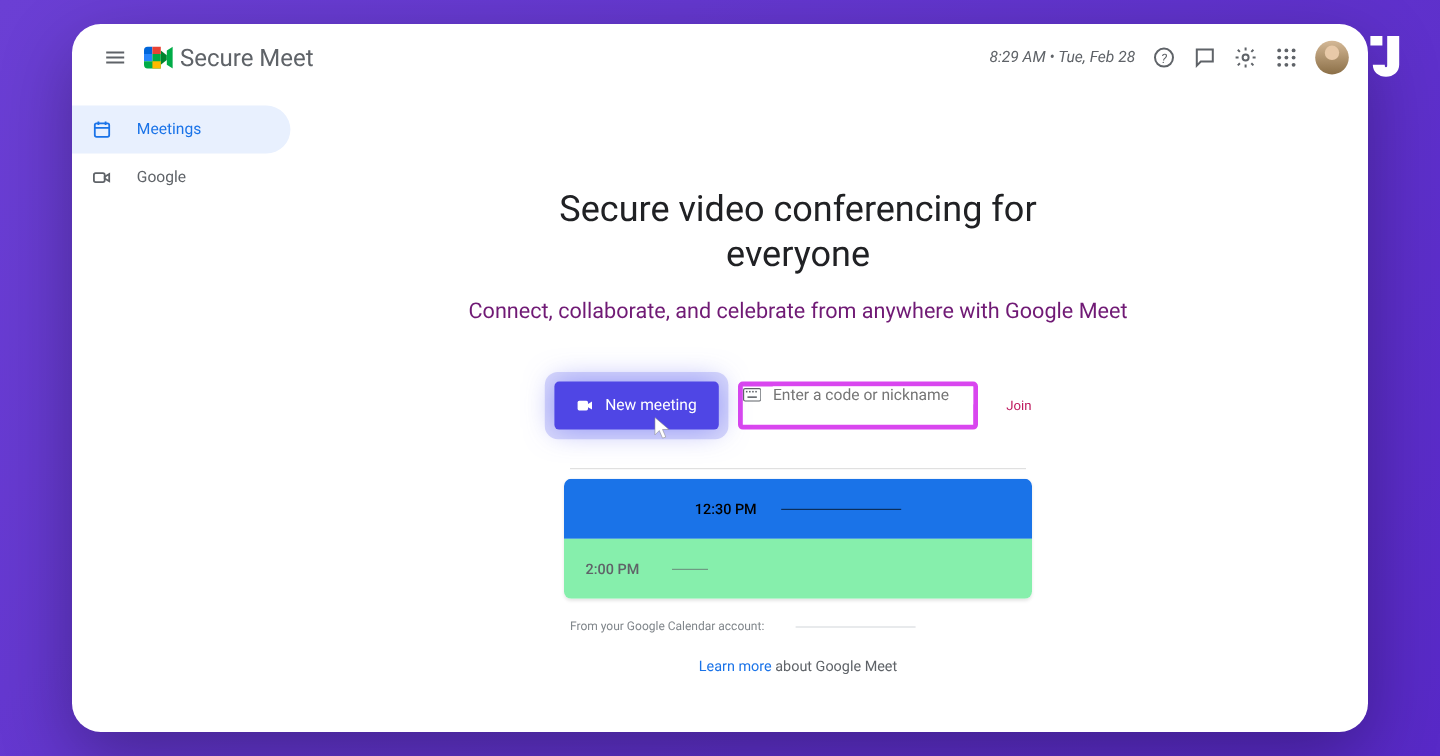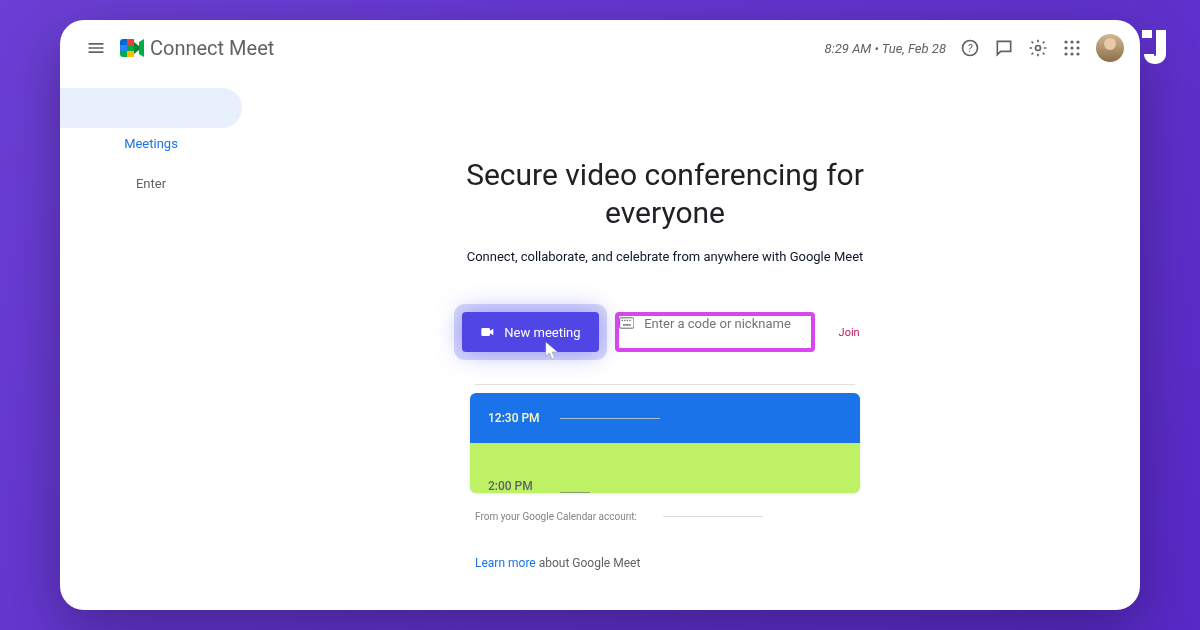--- a/index.html
+++ b/index.html
@@ -12,43 +12,43 @@
 .logo-icon { width: 24px; height: 20px; position: relative; }
 .app-title { font-size: 20px; color: #5f6368; font-weight: 400; }
 .header-right { margin-left: auto; display: flex; align-items: center; gap: 14px; font-style: italic; }
 .time-date { font-size: 13px; color: #5f6368; }
 .header-icon { width: 20px; height: 20px; color: #5f6368; cursor: pointer; display: flex; align-items: center; justify-content: center; }
 .apps-grid { width: 18px; height: 18px; }
 .avatar { width: 28px; height: 28px; border-radius: 50%; background: linear-gradient(180deg, #d4b896 0%, #8b6f47 100%); cursor: pointer; position: relative; overflow: hidden; }
 .avatar::after { content:''; position:absolute; top:4px; left:8px; width:12px; height:12px; border-radius:50%; background:#e8c9a8; }
 .body-area { display: flex; height: calc(100% - 56px); }
 .sidebar { width: 190px; padding-top: 12px; }
-.sidebar-item { height: 40px; display: flex; align-items: center; padding: 16px 16px; gap: 32px; cursor: pointer; font-size: 13px; color: #5f6368; border-radius: 0 20px 20px 0; margin-right: 8px; flex-direction: column; }
+.sidebar-item { height: 40px; display: flex; align-items: center; padding: 16px 16px; gap: 20px; cursor: pointer; font-size: 13px; color: #5f6368; border-radius: 0 20px 20px 0; margin-right: 8px; }
 .sidebar-item.active { background: #e8f0fe; color: #1a73e8; }
 .sidebar-item svg { width: 18px; height: 18px; }
 .main { flex: 1; padding: 40px 60px 0 0; display: flex; flex-direction: column; align-items: center; }
 .headline { font-size: 30px; color: #202124; text-align: center; font-weight: 400; line-height: 1.25; max-width: 520px; margin-top: 40px; }
-.subtext { font-size: 13px; color: #0f172a; margin-top: 18px; text-align: center; }
+.subtext { font-size: 18px; color: #701a75; margin-top: 18px; text-align: center; }
 .action-row { display: flex; align-items: center; gap: 16px; margin-top: 48px; }
 .new-meeting-btn { background: #4f46e5; color: #fff; border: none; height: 40px; padding: 0 18px; border-radius: 4px; font-size: 13px; display: flex; align-items: center; gap: 8px; cursor: pointer; position: relative; box-shadow: 0 0 0 8px rgba(99,102,241,0.25), 0 0 24px rgba(99,102,241,0.6); }
 .code-input-wrap { height: 40px; border: 4px solid #d946ef; border-radius: 4px; display: flex; align-items: flex-start; padding: 0 0; gap: 10px; width: 200px; }
 .code-input-wrap svg { width: 18px; height: 14px; color: #5f6368; }
 .code-input { border: none; outline: none; font-size: 13px; color: #5f6368; width: 100%; }
 .join-btn { color: #be185d; font-size: 11px; background: none; border: none; cursor: pointer; padding: 0 8px; }
 .divider-line { width: 380px; height: 1px; background: #e0e0e0; margin-top: 32px; }
 .meetings-list { width: 390px; margin-top: 8px; border-radius: 6px; overflow: hidden; box-shadow: 0 1px 3px rgba(0,0,0,0.1); }
 .meeting-row { height: 50px; display: flex; align-items: center; padding: 0 18px; gap: 18px; font-size: 12px; cursor: pointer; }
-.meeting-row.active { background: #1a73e8; color: #fef9c3; }
-.meeting-row.inactive { background: #bef264; color: #5f6368; align-items: flex-end; }
+.meeting-row.active { background: #1a73e8; color: #000000; justify-content: center; }
+.meeting-row.inactive { background: #86efac; color: #5f6368; }
 .meeting-time { font-weight: 500; min-width: 54px; }
 .meeting-bar { flex: 0 0 100px; height: 1px; background: currentColor; opacity: 0.6; }
 .meeting-row.inactive .meeting-bar { flex: 0 0 30px; }
 .calendar-note { width: 380px; font-size: 10px; color: #80868b; margin-top: 18px; display: flex; align-items: center; gap: 26px; }
 .calendar-note .line { flex: 0 0 100px; height: 1px; background: #dadce0; }
-.learn-more { width: 380px; margin-top: 34px; font-size: 12px; color: #5f6368; }
+.learn-more { width: 380px; margin-top: 20px; font-size: 12px; color: #5f6368; text-align: center; }
 .learn-more a { color: #1a73e8; text-decoration: none; cursor: pointer; }
 .cursor-arrow { position: absolute; width: 18px; height: 22px; pointer-events: none; }
 .brand-j { position: absolute; right: 28px; top: 24px; color: #fff; }
 </style>
 </head>
 <body>
 
 <div class="window">
   <div class="header">
     <div class="hamburger">
@@ -60,21 +60,21 @@
       <svg class="logo-icon" viewBox="0 0 24 20">
         <path fill="#00832d" d="M14 4v12l5-4V8z"></path>
         <path fill="#0066da" d="M0 4C0 2 1 1 3 1h4v6H0z"></path>
         <path fill="#e94235" d="M7 1h7v6H7z"></path>
         <path fill="#2684fc" d="M0 7h7v6H0z"></path>
         <path fill="#00ac47" d="M7 7h7v12H3c-2 0-3-1-3-3v-3h7z"></path>
         <path fill="#ffba00" d="M7 13h7v6H7z"></path>
         <path fill="#00ac47" d="M19 4l5-3v18l-5-3z"></path>
       </svg>
       <span class="app-title">
-        <span>Connect</span> <span>Meet</span>
+        <span>Secure</span> <span>Meet</span>
       </span>
     </div>
     <div class="header-right">
       <span class="time-date">
         <span>8:29 AM</span> <span>•</span> <span>Tue, Feb 28</span>
       </span>
       <div class="header-icon">
         <svg viewBox="0 0 24 24" width="20" height="20">
             <circle cx="12" cy="12" r="9" fill="none" stroke="#5f6368" stroke-width="2"></circle>
             <text x="12" y="17" text-anchor="middle" fill="#5f6368" font-size="13" font-family="Arial">?</text>
@@ -115,21 +115,21 @@
             <rect x="4" y="5" width="16" height="15" rx="2" fill="none" stroke="#1a73e8" stroke-width="2"></rect>
             <path stroke="#1a73e8" stroke-width="2" d="M8 3v4M16 3v4M4 10h16"></path>
           </svg>
         <span>Meetings</span>
       </div>
       <div class="sidebar-item">
         <svg viewBox="0 0 24 24">
             <rect x="3" y="7" width="12" height="10" rx="2" fill="none" stroke="#5f6368" stroke-width="2"></rect>
             <path fill="none" stroke="#5f6368" stroke-width="2" d="M15 11l5-3v8l-5-3z"></path>
           </svg>
-        <span>Enter</span>
+        <span>Google</span>
       </div>
     </div>
 
     <div class="main">
       <h1 class="headline">Secure video conferencing for everyone</h1>
       <p class="subtext">Connect, collaborate, and celebrate from anywhere with Google Meet</p>
 
       <div class="action-row">
         <button class="new-meeting-btn">
           <svg width="16" height="16" viewBox="0 0 24 24">

